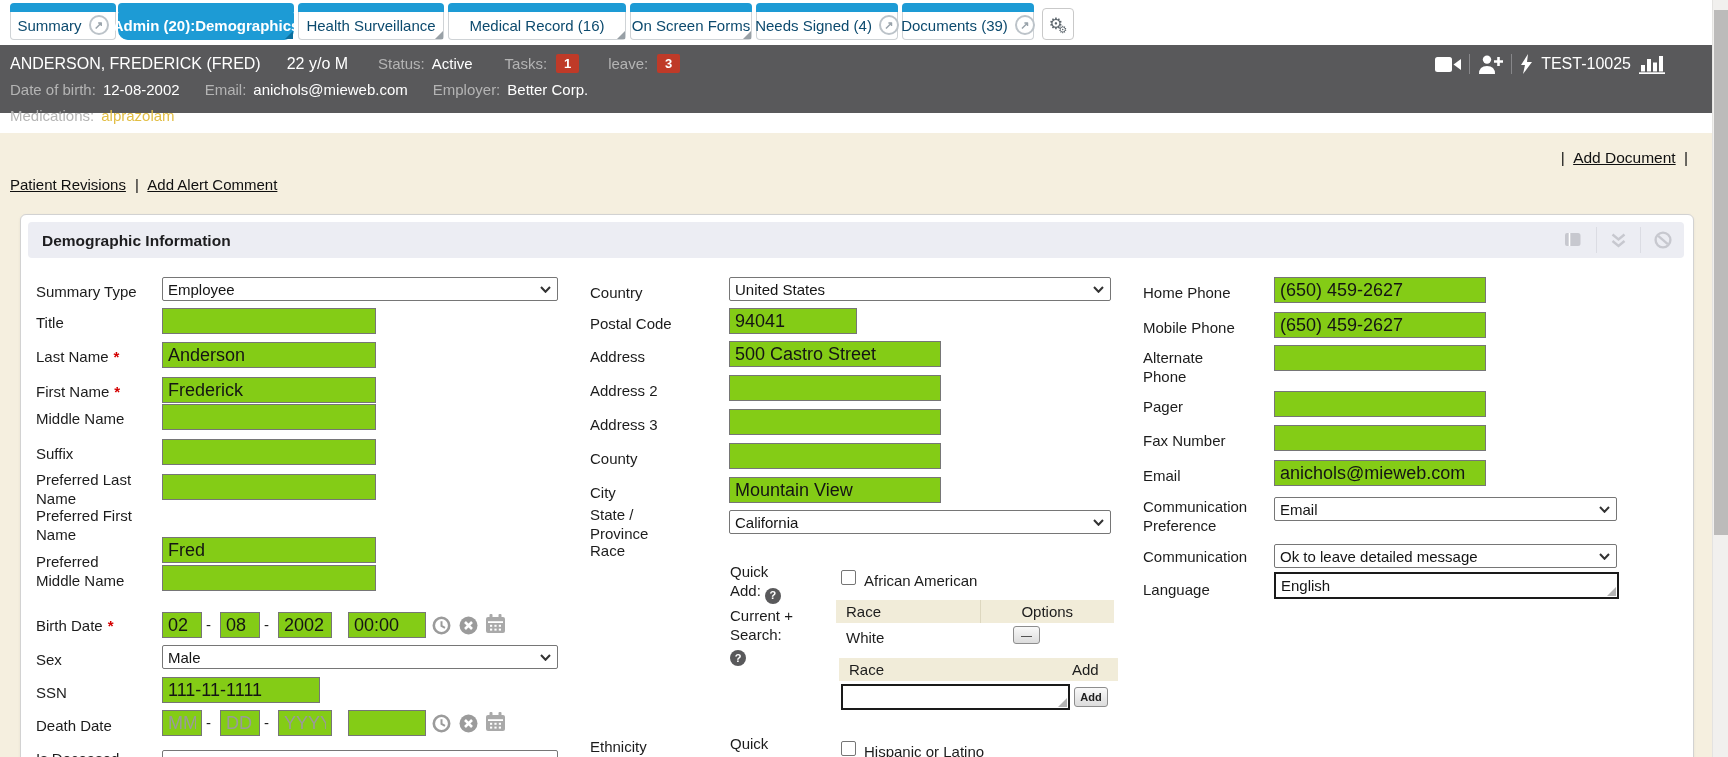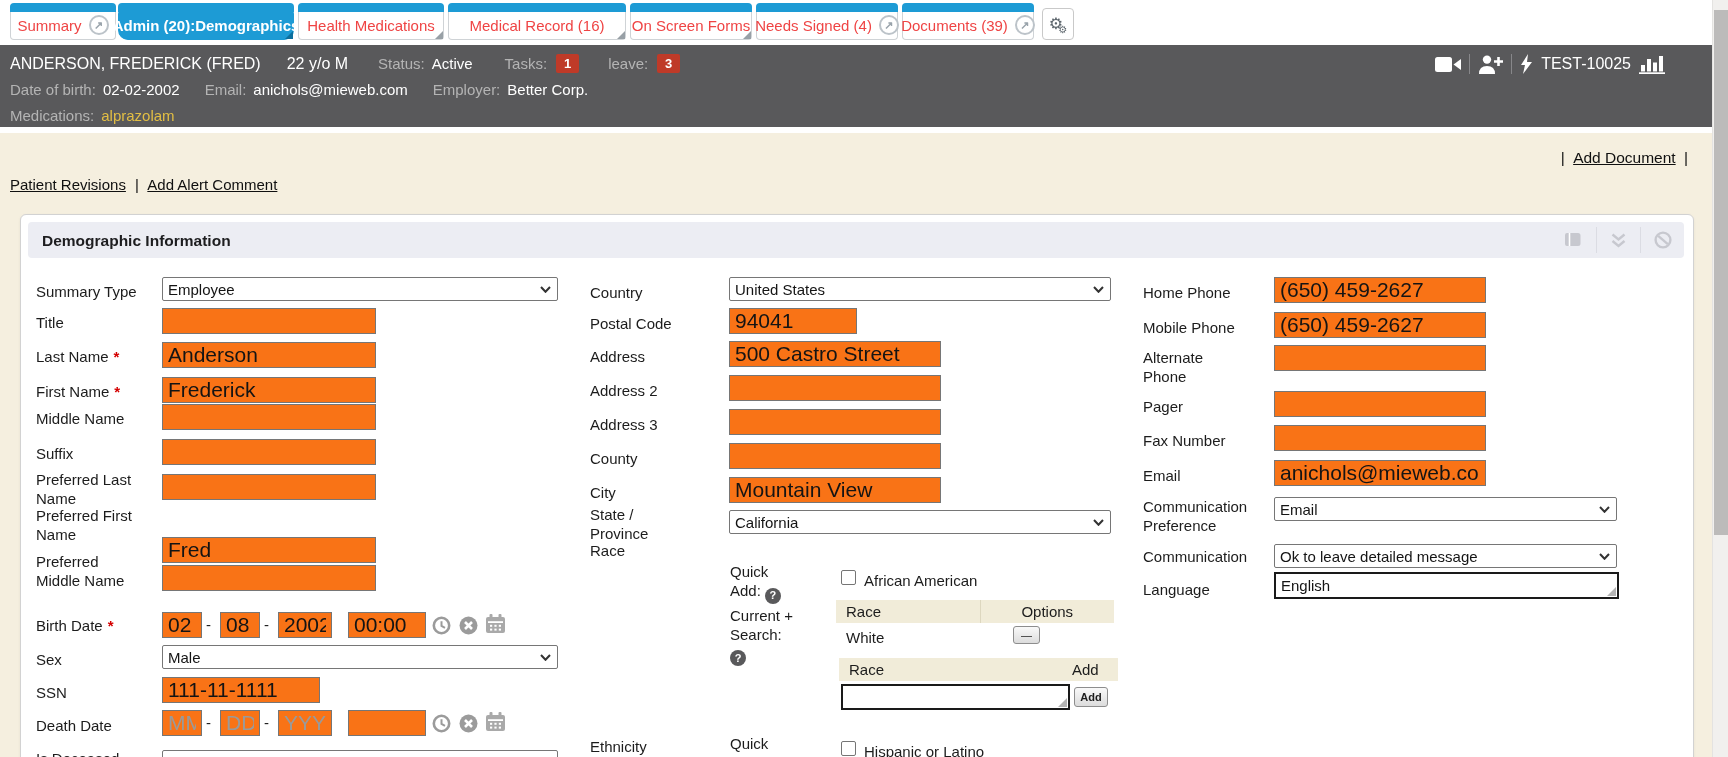--- a/index.html
+++ b/index.html
@@ -3,37 +3,37 @@
 <meta charset="utf-8">
 <style>
   html,body{margin:0;padding:0;background:#fff;}
   #root{position:relative;width:1728px;height:757px;overflow:hidden;background:#fff;
         font-family:"Liberation Sans",sans-serif;color:#1c1c1c;}
 
   
   .tabbar{position:absolute;left:0;top:0;width:1712px;height:45px;background:#fff;}
   .tab{position:absolute;top:4px;height:36px;background:#fff;border:1px solid #cfd3d6;border-top:none;
        border-radius:4px;box-sizing:border-box;display:flex;align-items:center;justify-content:center;
-       gap:7px;font-size:15px;color:#ef4444;cursor:pointer;padding-top:7px;white-space:nowrap;}
+       gap:7px;font-size:15px;color:#0c4a6e;cursor:pointer;padding-top:7px;white-space:nowrap;}
   .tab::before{content:"";position:absolute;top:-1px;left:-1px;right:-1px;height:9px;background:#1d9bd5;
        border-radius:4px 4px 0 0;}
   .tab.active{background:#1d9bd5;border-color:#1d9bd5;color:#fff;font-weight:bold;border-radius:10px;}
   .fold::after{content:"";position:absolute;right:0;bottom:0;width:0;height:0;
        border-left:8px solid transparent;border-bottom:8px solid #98a0a6;}
   .tab.active.fold::after{border-bottom-color:#0c6f9e;}
   .pop{width:20px;height:20px;min-width:20px;border:2px solid #bcc3c9;border-radius:50%;box-sizing:border-box;
        display:inline-flex;align-items:center;justify-content:center;color:#99a3ab;font-size:11px;font-weight:bold;}
   .pop::before{content:"\2197";}
   .gearbtn{position:absolute;left:1042px;top:8px;width:30px;height:30px;border:1px solid #c9c9c9;border-radius:4px;
        background:#fff;display:flex;align-items:center;justify-content:center;color:#5d666d;cursor:pointer;}
   .gearbtn .g1{font-size:16px;line-height:1;}
   .gearbtn .g2{font-size:10px;line-height:1;margin-left:-5px;margin-top:11px;}
 
   
-  .banner{position:absolute;left:0;top:45px;width:1712px;height:82px;background:#59595b;color:#fff;}
+  .banner{position:absolute;left:0;top:45px;width:1712px;height:68px;background:#59595b;color:#fff;}
   .b1{position:absolute;left:10px;top:9px;display:flex;align-items:center;white-space:nowrap;}
   .bname,.bage,.bid{font-size:16px;color:#fff;}
   .blbl{color:#b4b4b4;font-size:15px;}
   .bval{font-size:15px;color:#fff;}
   .badge{display:inline-flex;align-items:center;justify-content:center;min-width:17px;height:19px;
        background:#bf3a28;border-radius:2px;font-size:13px;font-weight:bold;color:#fff;padding:0 3px;cursor:pointer;}
   .b-icons{position:absolute;right:46px;top:6px;height:26px;display:flex;align-items:center;gap:8px;}
   .vdiv{width:1px;height:20px;background:#87878a;}
   .b2{position:absolute;left:10px;top:36px;display:flex;align-items:center;white-space:nowrap;font-size:15px;}
   .b3{position:absolute;left:10px;top:62px;display:flex;font-size:15px;}
@@ -50,22 +50,22 @@
   .phead{position:absolute;left:28px;top:222px;width:1656px;height:36px;background:#ecedf3;border-radius:4px;}
   .ptitle{position:absolute;left:42px;top:232px;font-size:15.5px;font-weight:bold;color:#1d1d1f;}
   .ph-icons{position:absolute;right:56px;top:227px;height:26px;display:flex;align-items:center;gap:13px;}
   .phdiv{width:1px;height:26px;background:#dbdce3;}
   .ph-ic{cursor:pointer;display:flex;align-items:center;}
 
   
   .form{position:absolute;inset:0;}
   .lbl{position:absolute;font-size:15px;color:#1c1c1c;line-height:19px;}
   .req{color:#d40000;margin-left:5px;font-weight:bold;}
-  .inp{position:absolute;box-sizing:border-box;height:26px;border:1px solid #767676;background:#f97316;
-       font-family:"Liberation Sans",sans-serif;font-size:21px;color:#141414;padding:8px 5px;border-radius:0;}
+  .inp{position:absolute;box-sizing:border-box;height:26px;border:1px solid #767676;background:#84cc16;
+       font-family:"Liberation Sans",sans-serif;font-size:18px;color:#141414;padding:8px 5px;border-radius:0;}
   .inp::placeholder{color:#9a9a9a;}
   .sel{position:absolute;box-sizing:border-box;height:24px;border:1px solid #767676;border-radius:2px;background:#fff;
        font-size:15px;color:#141414;display:flex;align-items:center;padding:0 22px 0 5px;cursor:default;}
   .sel svg{position:absolute;right:6px;top:8px;}
   .dash{position:absolute;font-size:15px;color:#222;}
   .icn{position:absolute;cursor:pointer;line-height:0;}
   .inwrap{position:absolute;box-sizing:border-box;border:2px solid #1a1a1a;background:#fff;}
   .inwrap input{position:absolute;inset:0;width:100%;height:100%;border:none;outline:none;
        font-family:"Liberation Sans",sans-serif;font-size:15px;color:#141414;padding:1px 5px;box-sizing:border-box;}
   .notch{position:absolute;right:1px;bottom:1px;width:0;height:0;border-left:9px solid transparent;
@@ -96,21 +96,21 @@
 
   <div class="tabbar">
     <div class="tab" style="left:10px;width:106px">
       <span>Summary</span>
       <span class="pop"></span>
     </div>
     <div class="tab active fold" style="left:118px;width:176px">
       <span>Admin (20):Demographics</span>
     </div>
     <div class="tab fold" style="left:298px;width:146px">
-      <span>Health Medications</span>
+      <span>Health Surveillance</span>
     </div>
     <div class="tab fold" style="left:448px;width:178px">
       <span>Medical Record (16)</span>
     </div>
     <div class="tab fold" style="left:630px;width:122px">
       <span>On Screen Forms</span>
     </div>
     <div class="tab" style="left:756px;width:142px">
       <span>Needs Signed (4)</span>
       <span class="pop"></span>
@@ -163,21 +163,21 @@
             <rect x="2" y="11" width="4" height="6.5" fill="#fff"></rect>
             <rect x="8" y="5" width="4" height="12.5" fill="#fff"></rect>
             <rect x="14" y="8.5" width="4" height="9" fill="#fff"></rect>
             <rect x="20" y="2" width="4" height="15.5" fill="#fff"></rect>
             <rect x="0" y="18.3" width="26" height="1.7" fill="#fff"></rect>
           </svg>
       </span>
     </div>
     <div class="b2">
       <span class="blbl">Date of birth:</span>
-      <span class="bval" style="margin-left:7px">02-02-2002</span>
+      <span class="bval" style="margin-left:7px">12-08-2002</span>
       <span class="blbl" style="margin-left:25px">Email:</span>
       <span class="bval" style="margin-left:7px">anichols@mieweb.com</span>
       <span class="blbl" style="margin-left:25px">Employer:</span>
       <span class="bval" style="margin-left:7px">Better Corp.</span>
     </div>
     <div class="b3">
       <span class="blbl">Medications:</span>
       <span class="gold" style="margin-left:7px">alprazolam</span>
     </div>
   </div>

